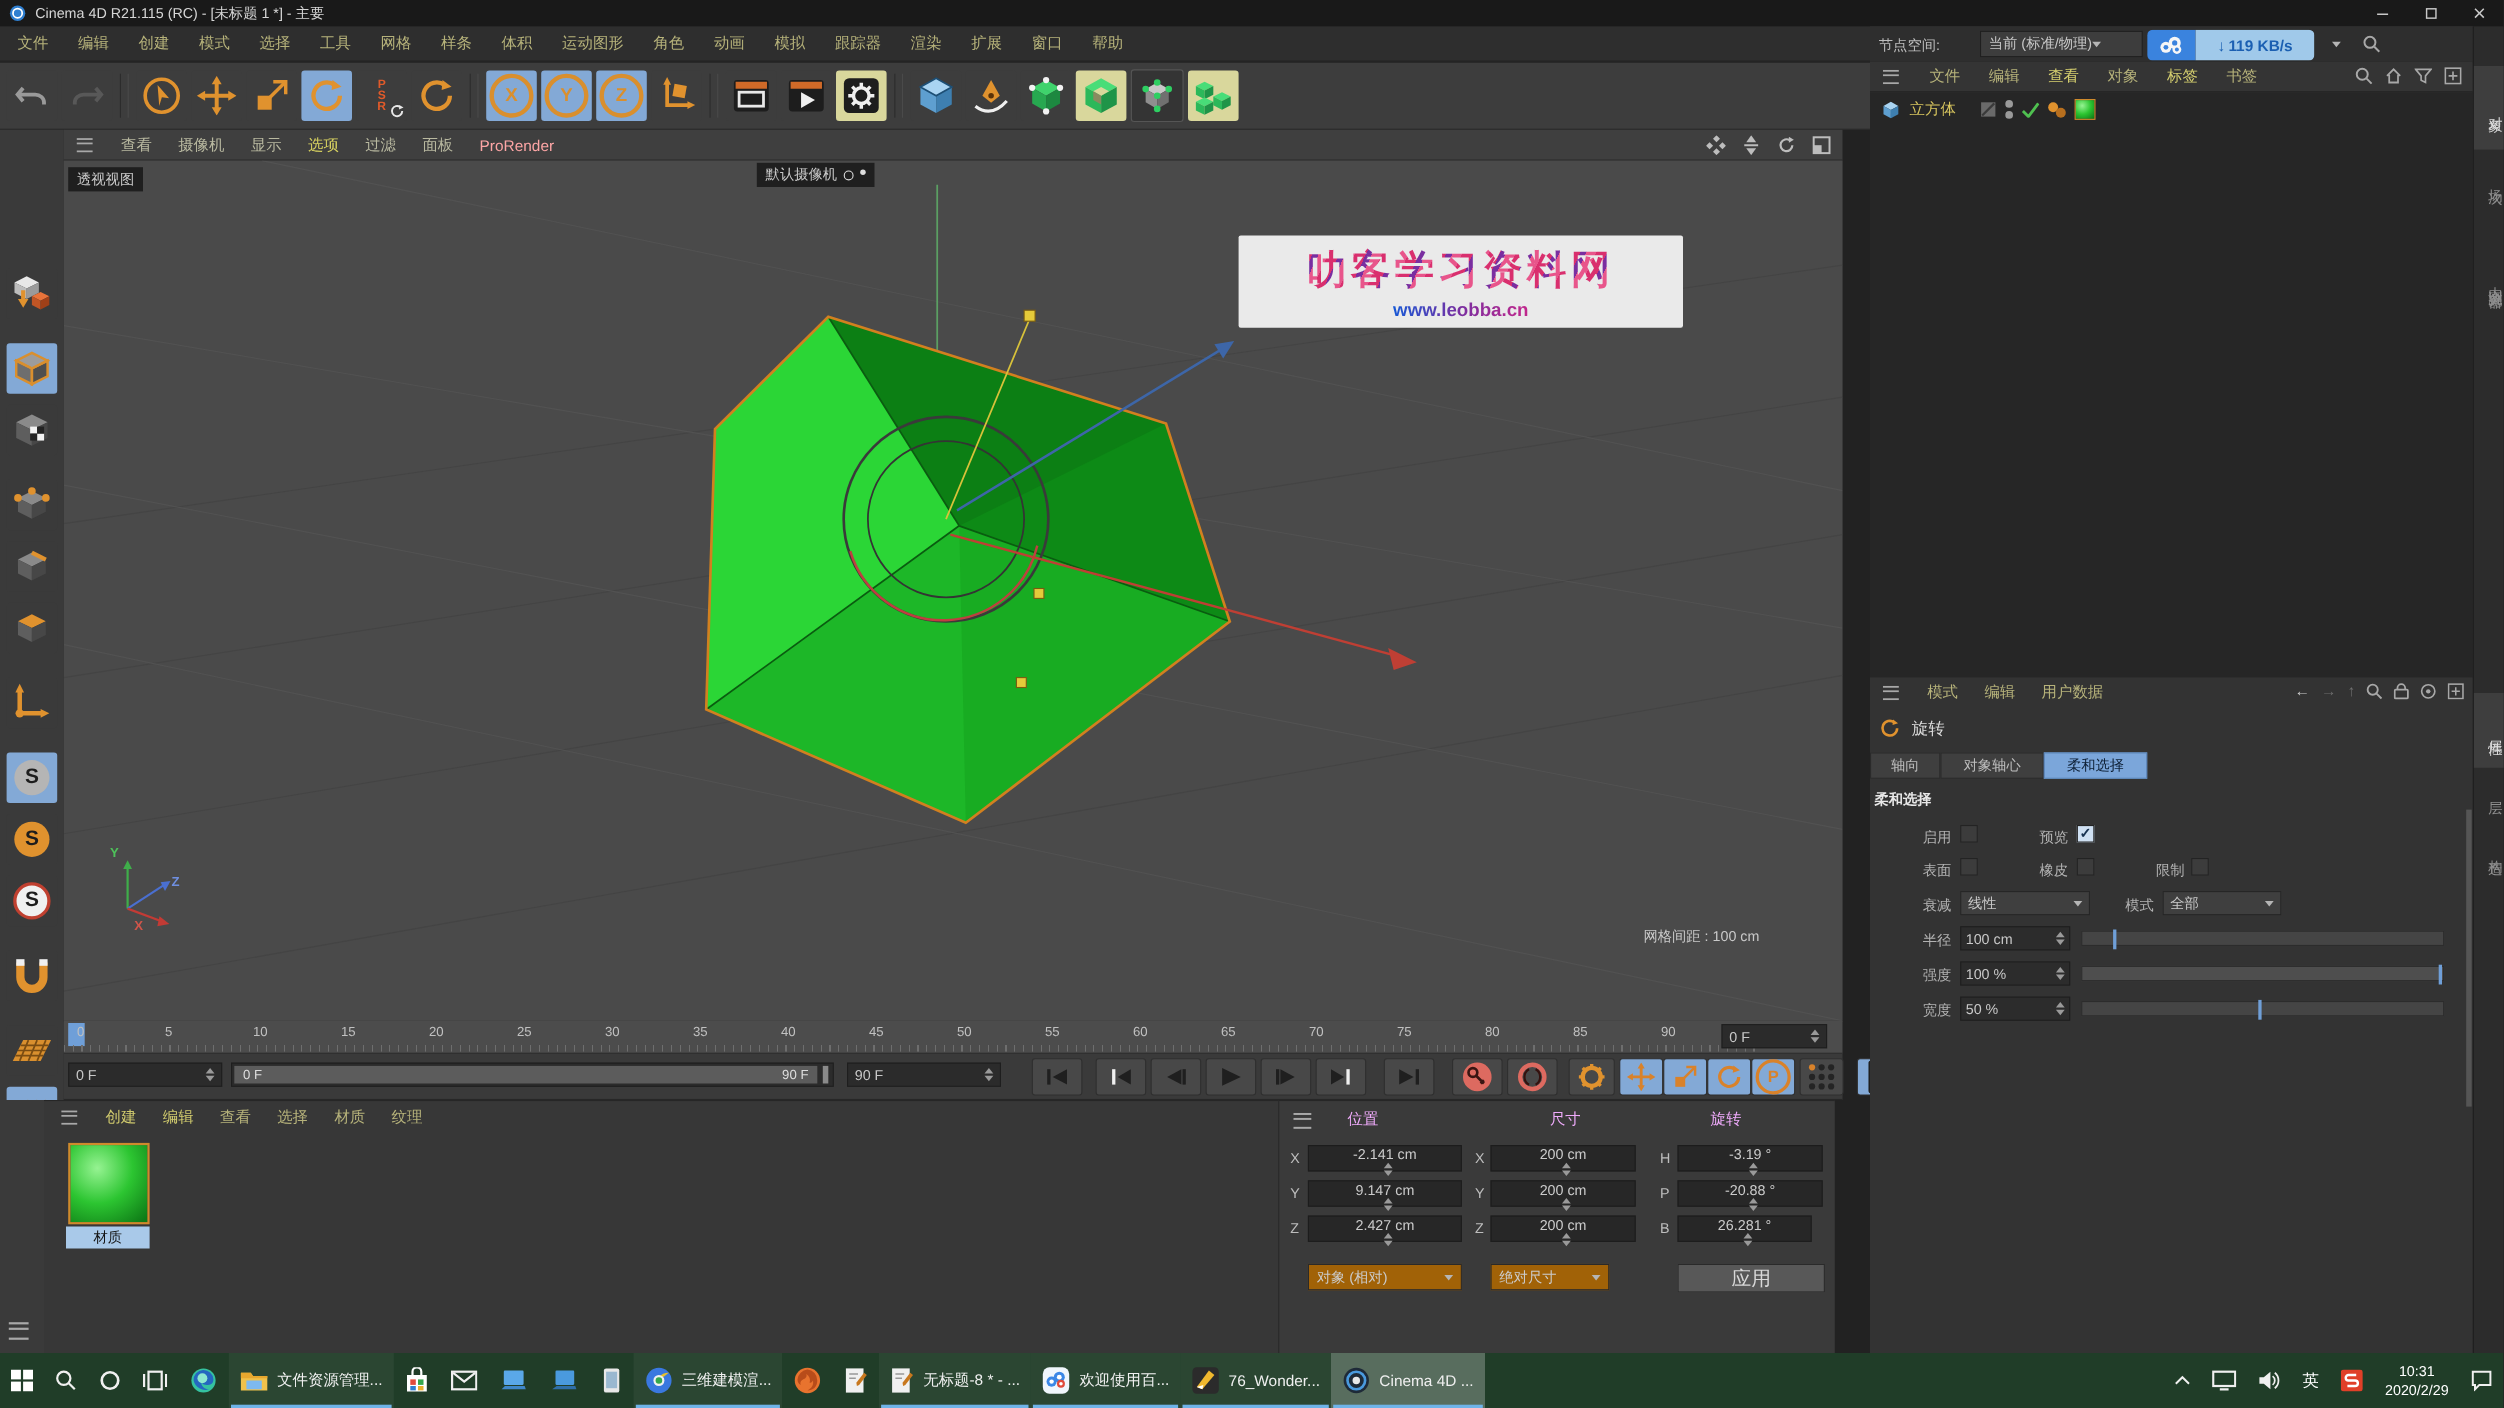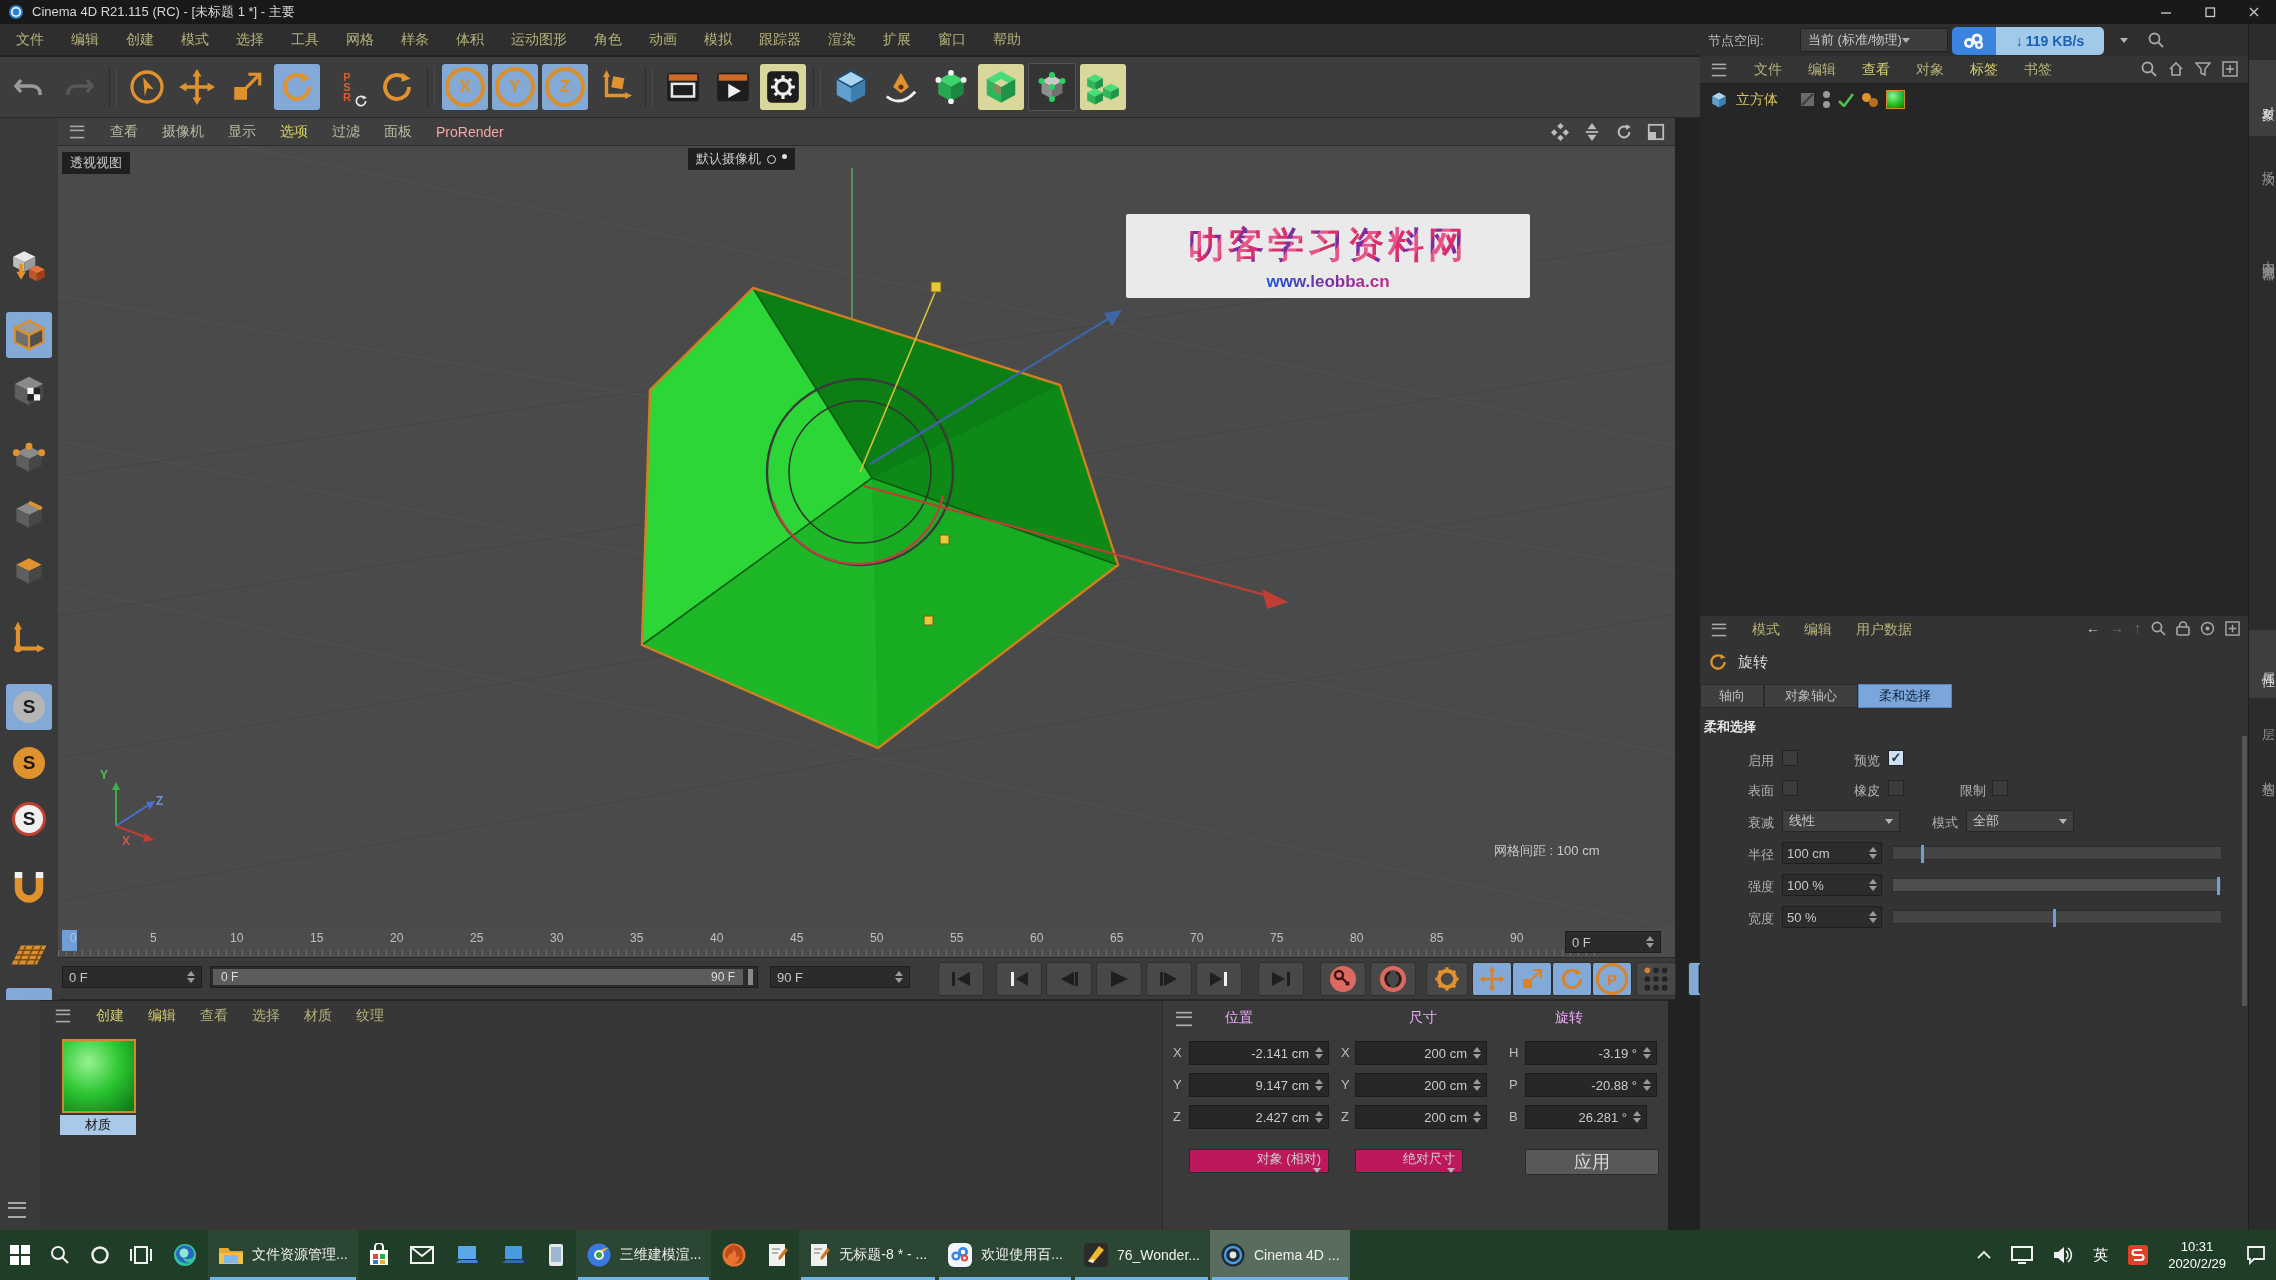--- a/index.html
+++ b/index.html
@@ -65,22 +65,22 @@
   #matpanel{left:40px;top:1000px;width:1122px;height:230px;background:#373737;border-top:1px solid #262626;}
   #matmenu{display:flex;align-items:center;gap:24px;height:30px;padding-left:14px;}
   #matmenu span{font-size:14px;color:#b6b27a;}
   #matmenu span.hl{color:#d0ca6d;}
   #matthumb{position:absolute;left:22px;top:38px;width:70px;height:70px;border:2px solid #cf8a2c;
      background:radial-gradient(circle at 35% 30%,#96f392,#2cc531 48%,#0e7a16 95%);}
   #matname{position:absolute;left:20px;top:114px;width:76px;background:#a9c9e9;color:#141414;font-size:13px;text-align:center;padding:1px 0;}
   #coords{left:1162px;top:1000px;width:506px;height:230px;background:#3a3a3a;border-left:1px solid #2a2a2a;border-top:1px solid #262626;box-sizing:border-box;}
   #coords .hdr{position:absolute;top:8px;font-size:14px;color:#f0abfc;}
   .clabel{position:absolute;font-size:13px;color:#bdbdbd;}
-  .cinput{position:absolute;height:24px;background:#272727;border:1px solid #1c1c1c;display:flex;align-items:center;justify-content:flex-end;padding:0 5px;box-sizing:border-box;font-size:13px;color:#cbcbcb;}
-  .cdd{position:absolute;height:24px;background:#be185d;border:1px solid #2a2a2a;display:flex;align-items:flex-end;justify-content:space-between;padding:0 7px;box-sizing:border-box;font-size:13px;color:#cbcbcb;flex-direction:column;}
+  .cinput{position:absolute;height:24px;background:#272727;border:1px solid #1c1c1c;display:flex;align-items:center;justify-content:flex-start;padding:0 5px;box-sizing:border-box;font-size:13px;color:#cbcbcb;flex-direction:column;}
+  .cdd{position:absolute;height:24px;background:#a16207;border:1px solid #2a2a2a;display:flex;align-items:center;justify-content:space-between;padding:0 7px;box-sizing:border-box;font-size:13px;color:#cbcbcb;}
   #applybtn{position:absolute;height:24px;background:#585858;border:1px solid #2a2a2a;display:flex;align-items:center;justify-content:center;font-size:18px;color:#d8d8d8;}
   
   #rpanel{left:1700px;top:24px;width:548px;height:1206px;background:#323232;}
   #nodespace{position:absolute;left:0;top:0;width:548px;height:32px;background:#2e2e2e;border-bottom:1px solid #232323;}
   .dd{background:#3d3d3d;border:1px solid #1f1f1f;display:flex;align-items:center;justify-content:flex-start;padding:0 7px;box-sizing:border-box;font-size:13px;color:#c8c8c8;}
   #baidu{position:absolute;left:252px;top:3px;width:152px;height:28px;display:flex;border-radius:5px;overflow:hidden;opacity:.96;}
   #baidu .bleft{width:44px;background:#3b87e6;display:flex;align-items:center;justify-content:center;}
   #baidu .bright{flex:1;background:#a5d0f2;display:flex;align-items:center;justify-content:center;gap:3px;color:#1b62b8;font-weight:bold;font-size:14px;}
   #ommenu{position:absolute;left:0;top:32px;width:548px;height:28px;background:#343434;border-bottom:1px solid #222;display:flex;align-items:center;gap:26px;padding-left:10px;box-sizing:border-box;}
   #ommenu span{font-size:14px;color:#b6b27a;}

